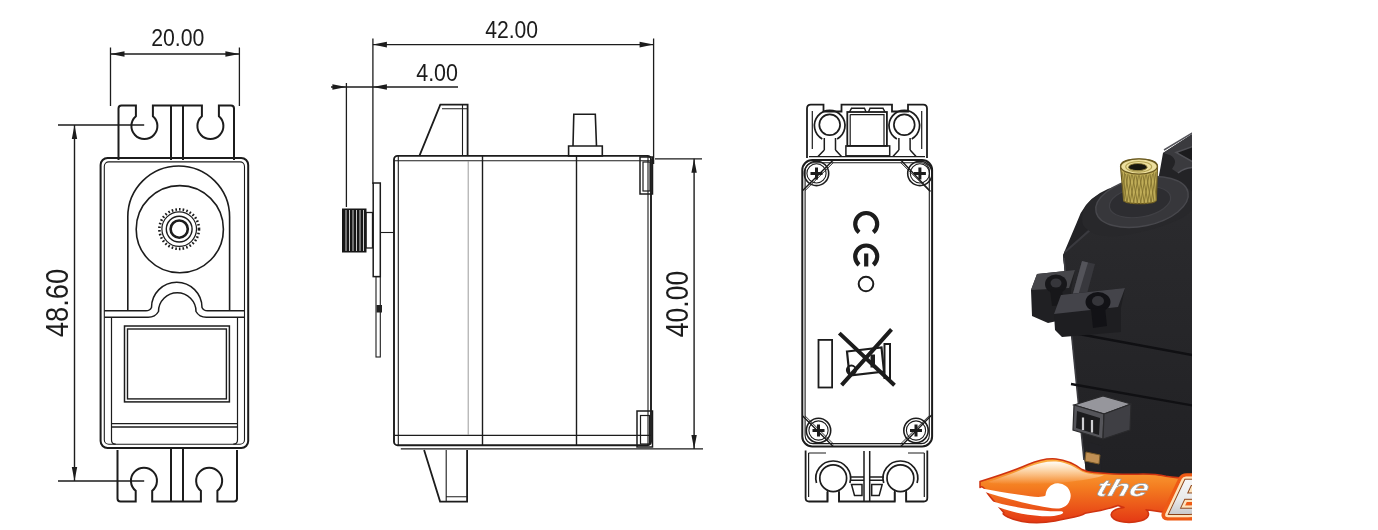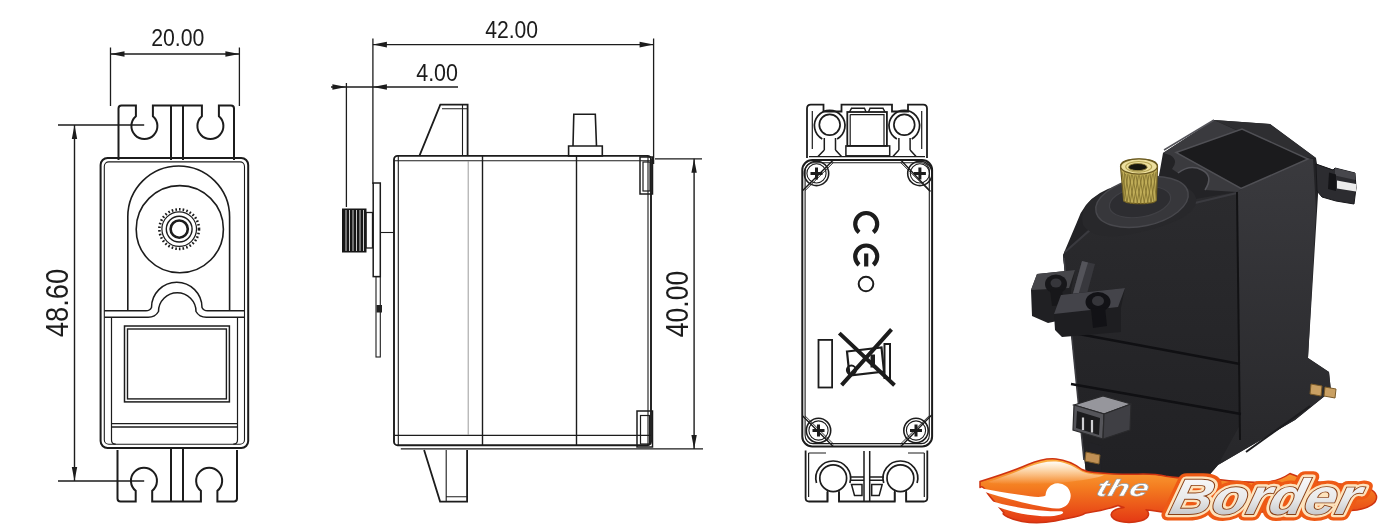--- a/index.html
+++ b/index.html
@@ -1,16 +1,16 @@
 <!DOCTYPE html>
 <html><head>
 <meta charset="utf-8">
 <style>
   html,body{margin:0;padding:0;background:#fff;}
-  #canvas{position:relative;width:1378px;height:530px;background:#fff;overflow:hidden;}
+  #canvas{position:relative;width:1192px;height:530px;background:#fff;overflow:hidden;}
   svg{position:absolute;top:0;left:0;}
   text{font-family:"Liberation Sans",sans-serif;}
 </style>
 </head>
 <body>
 <div id="canvas">
 <svg width="1378" height="530" viewBox="0 0 1378 530">
   <g id="frontview" stroke="#1c1c1c" fill="none">
 
     <text x="177.8" y="45.8" font-size="24.3" text-anchor="middle" textLength="53.3" lengthAdjust="spacingAndGlyphs" fill="#1c1c1c" stroke="none">20.00</text>

